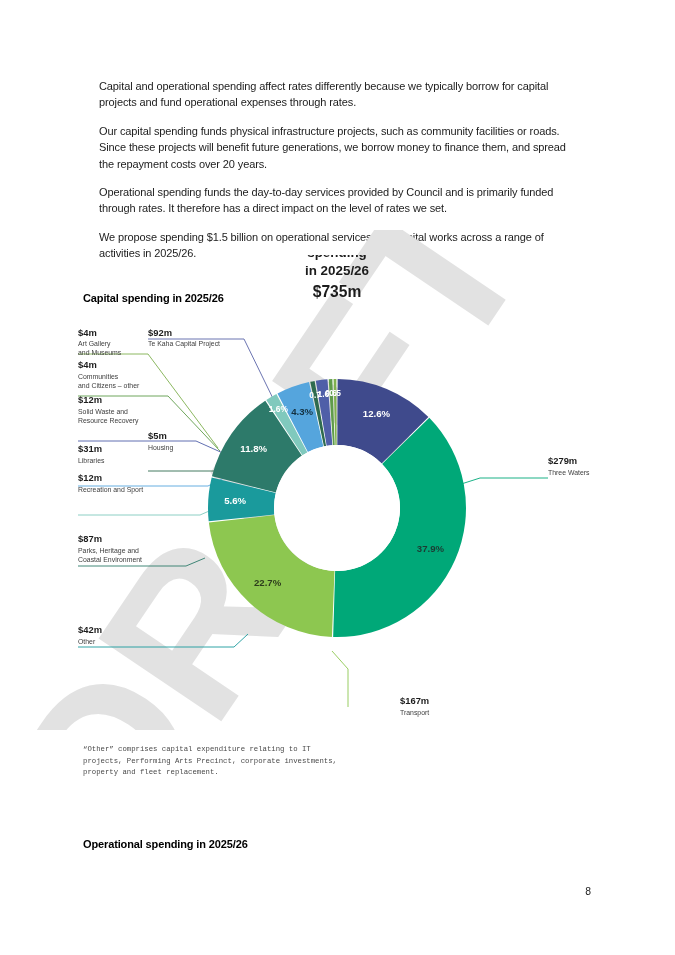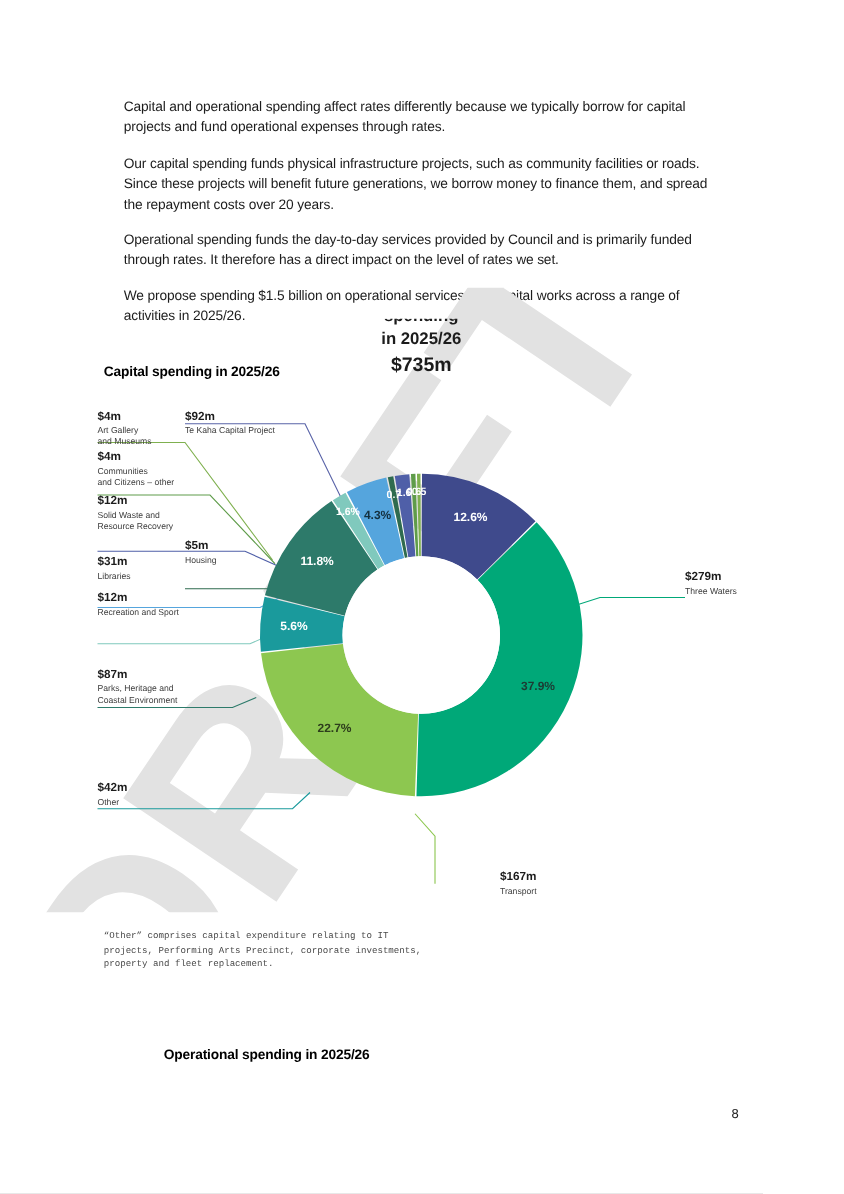--- a/index.html
+++ b/index.html
@@ -37,21 +37,21 @@
   .section-heading {
     position: absolute;
     font-size: 11px;
     font-weight: bold;
     color: #000000;
     text-underline-offset: 3px;
     letter-spacing: -0.012em;
     white-space: nowrap;
   }
   #heading-capital { left: 83px; top: 292px; }
-  #heading-operational { left: 83px; top: 838px; margin-left: 48px; }
+  #heading-operational { left: 83px; top: 838px; }
 
   
   .chart-area {
     position: absolute;
     left: 0px;
     top: 255px;
     width: 675px;
     height: 480px;
   }
   .chart-svg { display: block; }

